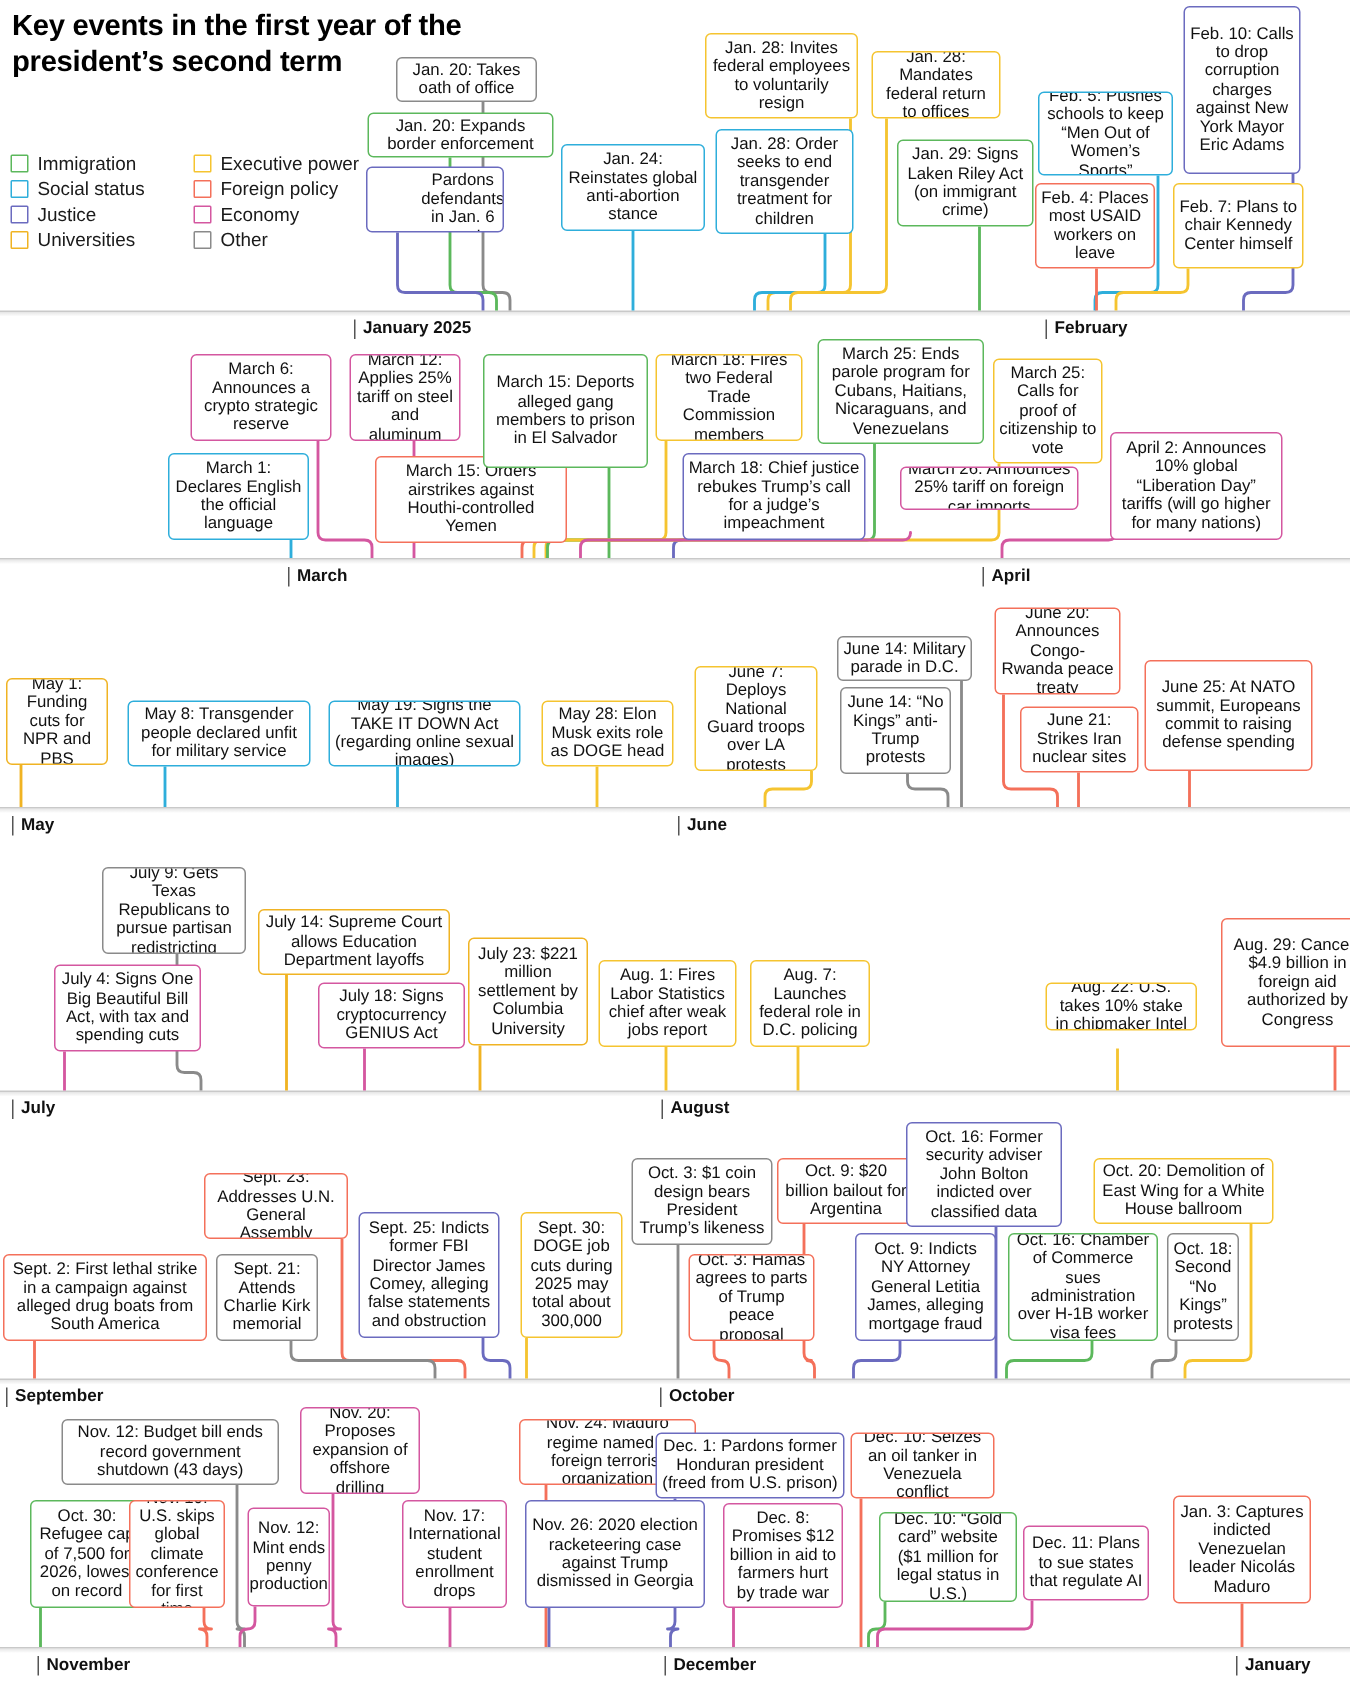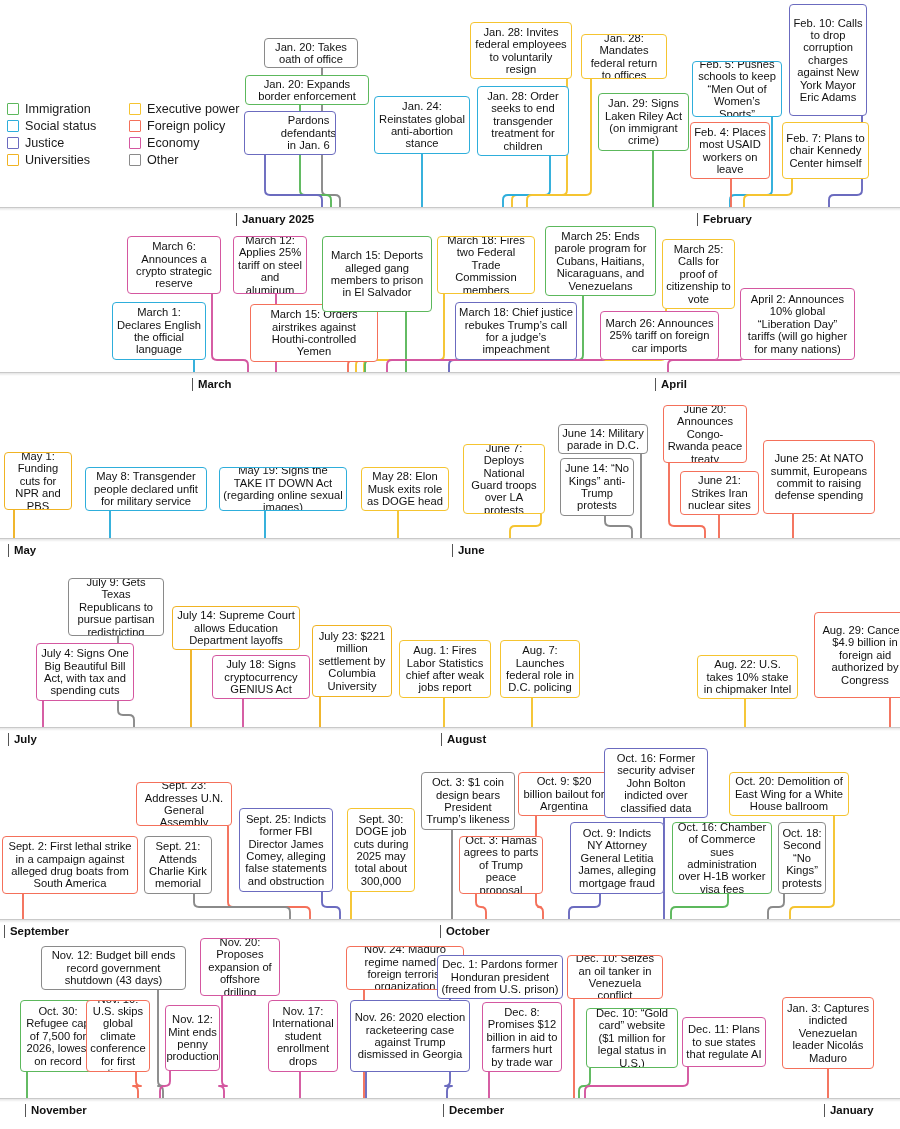--- a/index.html
+++ b/index.html
@@ -52,20 +52,21 @@
   }
   
   #wires{position:absolute;left:0;top:0;width:900px;height:1129px;z-index:1;pointer-events:none;}
   #wires path{fill:none;stroke-width:1.9;stroke-linecap:butt;stroke-linejoin:round;}
 </style>
 </head>
 <body>
 
 <div id="stage">
 
+  <div id="title">Key events in the first year of the president’s second term</div>
 
   <div id="legend">
       <div class="lg">
         <span class="sw" style="border-color: rgb(92, 184, 92);"></span>
         <span>Immigration</span>
       </div>
       <div class="lg">
         <span class="sw" style="border-color: rgb(245, 196, 48);"></span>
         <span>Executive power</span>
       </div>
@@ -190,21 +191,21 @@
       <div class="mlabel" style="left: 655px; top: 378px;">April</div>
       <div class="ev" style="left: 127px; top: 236px; width: 94px; height: 58px; border-color: rgb(212, 87, 160);">March 6: Announces a crypto strategic reserve</div>
       <div class="ev" style="left: 112px; top: 302px; width: 94px; height: 58px; border-color: rgb(46, 174, 219);">March 1: Declares English the official language</div>
       <div class="ev" style="left: 233px; top: 236px; width: 74px; height: 58px; border-color: rgb(212, 87, 160);">March 12: Applies 25% tariff on steel and aluminum</div>
       <div class="ev" style="left: 250px; top: 304px; width: 128px; height: 58px; border-color: rgb(244, 112, 90);">March 15: Orders airstrikes against Houthi-controlled Yemen</div>
       <div class="ev" style="left: 322px; top: 236px; width: 110px; height: 76px; border-color: rgb(92, 184, 92);">March 15: Deports alleged gang members to prison in El Salvador</div>
       <div class="ev" style="left: 437px; top: 236px; width: 98px; height: 58px; border-color: rgb(245, 196, 48);">March 18: Fires two Federal Trade Commission members</div>
       <div class="ev" style="left: 455px; top: 302px; width: 122px; height: 58px; border-color: rgb(107, 107, 191); text-align: center;">March 18: Chief justice rebukes Trump’s call for a judge’s impeachment</div>
       <div class="ev" style="left: 545px; top: 226px; width: 111px; height: 70px; border-color: rgb(92, 184, 92);">March 25: Ends parole program for Cubans, Haitians, Nicaraguans, and Venezuelans</div>
       <div class="ev" style="left: 662px; top: 239px; width: 73px; height: 70px; border-color: rgb(245, 196, 48);">March 25: Calls for proof of citizenship to vote</div>
-      <div class="ev" style="left: 600px; top: 311px; width: 119px; height: 49px; border-color: rgb(212, 87, 160);">March 26: Announces 25% tariff on foreign car imports</div>
+      <div class="ev" style="left: 600px; top: 311px; width: 119px; height: 29px; border-color: rgb(212, 87, 160);">March 26: Announces 25% tariff on foreign car imports</div>
       <div class="ev" style="left: 740px; top: 288px; width: 115px; height: 72px; border-color: rgb(212, 87, 160);">April 2: Announces 10% global “Liberation Day” tariffs (will go higher for many nations)</div>
       <div class="axis-shadow" style="top: 539px;"></div>
       <div class="axis" style="top: 538px;"></div>
       <div class="mlabel" style="left: 8px; top: 544px;">May</div>
       <div class="mlabel" style="left: 452px; top: 544px;">June</div>
       <div class="ev" style="left: 4px; top: 452px; width: 68px; height: 58px; border-color: rgb(240, 179, 35);">May 1: Funding cuts for NPR and PBS</div>
       <div class="ev" style="left: 85px; top: 467px; width: 122px; height: 44px; border-color: rgb(46, 174, 219);">May 8: Transgender people declared unfit for military service</div>
       <div class="ev" style="left: 219px; top: 467px; width: 128px; height: 44px; border-color: rgb(46, 174, 219);">May 19: Signs the TAKE IT DOWN Act (regarding online sexual images)</div>
       <div class="ev" style="left: 361px; top: 467px; width: 88px; height: 44px; border-color: rgb(245, 196, 48);">May 28: Elon Musk exits role as DOGE head</div>
       <div class="ev" style="left: 463px; top: 444px; width: 82px; height: 70px; border-color: rgb(245, 196, 48);">June 7: Deploys National Guard troops over LA protests</div>
@@ -217,21 +218,21 @@
       <div class="axis" style="top: 727px;"></div>
       <div class="mlabel" style="left: 8px; top: 733px;">July</div>
       <div class="mlabel" style="left: 441px; top: 733px;">August</div>
       <div class="ev" style="left: 68px; top: 578px; width: 96px; height: 58px; border-color: rgb(138, 138, 138);">July 9: Gets Texas Republicans to pursue partisan redistricting</div>
       <div class="ev" style="left: 36px; top: 643px; width: 98px; height: 58px; border-color: rgb(212, 87, 160);">July 4: Signs One Big Beautiful Bill Act, with tax and spending cuts</div>
       <div class="ev" style="left: 172px; top: 606px; width: 128px; height: 44px; border-color: rgb(240, 179, 35);">July 14: Supreme Court allows Education Department layoffs</div>
       <div class="ev" style="left: 212px; top: 655px; width: 98px; height: 44px; border-color: rgb(212, 87, 160);">July 18: Signs cryptocurrency GENIUS Act</div>
       <div class="ev" style="left: 312px; top: 625px; width: 80px; height: 72px; border-color: rgb(240, 179, 35);">July 23: $221 million settlement by Columbia University</div>
       <div class="ev" style="left: 399px; top: 640px; width: 92px; height: 58px; border-color: rgb(245, 196, 48);">Aug. 1: Fires Labor Statistics chief after weak jobs report</div>
       <div class="ev" style="left: 500px; top: 640px; width: 80px; height: 58px; border-color: rgb(245, 196, 48);">Aug. 7: Launches federal role in D.C. policing</div>
-      <div class="ev" style="left: 697px; top: 655px; width: 101px; height: 44px; border-color: rgb(245, 196, 48); text-align: center;">Aug. 22: U.S. takes 10% stake in chipmaker Intel</div>
+      <div class="ev" style="left: 697px; top: 655px; width: 101px; height: 32px; border-color: rgb(245, 196, 48); text-align: center;">Aug. 22: U.S. takes 10% stake in chipmaker Intel</div>
       <div class="ev" style="left: 814px; top: 612px; width: 102px; height: 86px; border-color: rgb(244, 112, 90);">Aug. 29: Cancels $4.9 billion in foreign aid authorized by Congress</div>
       <div class="axis-shadow" style="top: 920px;"></div>
       <div class="axis" style="top: 919px;"></div>
       <div class="mlabel" style="left: 4px; top: 925px;">September</div>
       <div class="mlabel" style="left: 440px; top: 925px;">October</div>
       <div class="ev" style="left: 2px; top: 836px; width: 136px; height: 58px; border-color: rgb(244, 112, 90);">Sept. 2: First lethal strike in a campaign against alleged drug boats from South America</div>
       <div class="ev" style="left: 136px; top: 782px; width: 96px; height: 44px; border-color: rgb(244, 112, 90);">Sept. 23: Addresses U.N. General Assembly</div>
       <div class="ev" style="left: 144px; top: 836px; width: 68px; height: 58px; border-color: rgb(138, 138, 138);">Sept. 21: Attends Charlie Kirk memorial</div>
       <div class="ev" style="left: 239px; top: 808px; width: 94px; height: 84px; border-color: rgb(107, 107, 191);">Sept. 25: Indicts former FBI Director James Comey, alleging false statements and obstruction</div>
       <div class="ev" style="left: 347px; top: 808px; width: 68px; height: 84px; border-color: rgb(245, 196, 48);">Sept. 30: DOGE job cuts during 2025 may total about 300,000</div>

